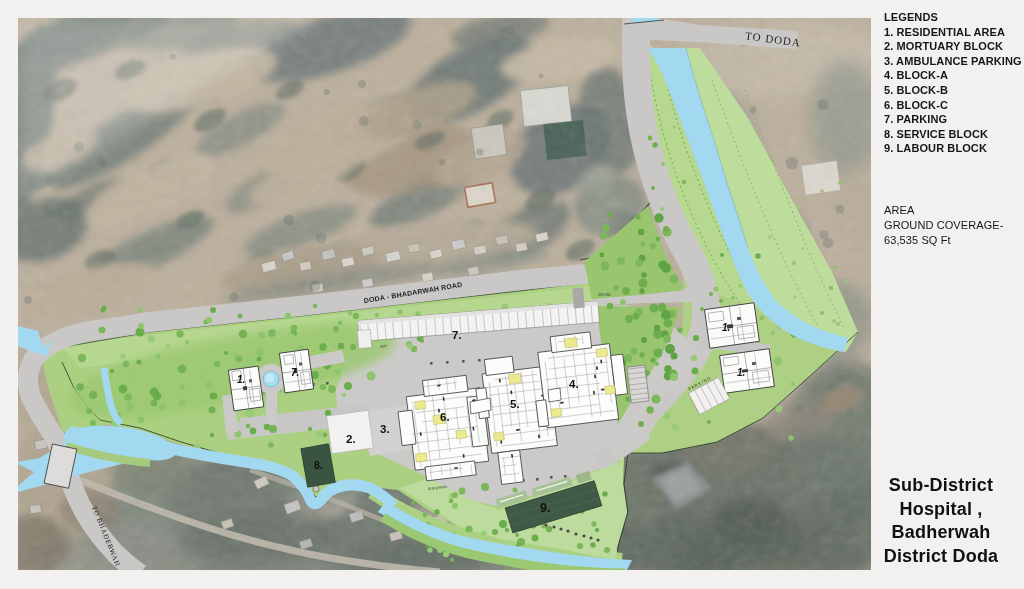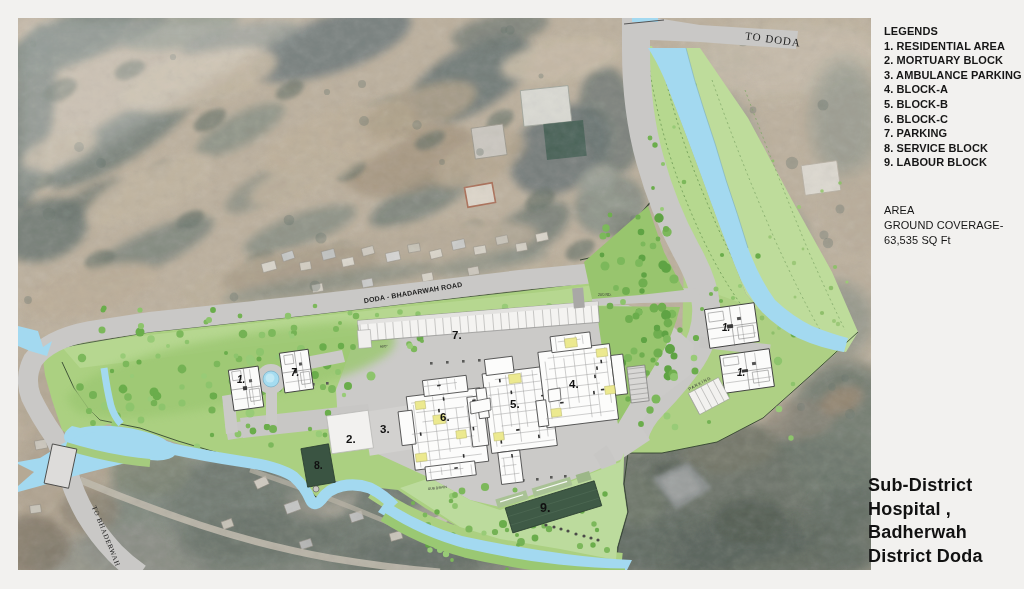--- a/index.html
+++ b/index.html
@@ -1,19 +1,19 @@
 <!DOCTYPE html>
 <html><head>
 <meta charset="utf-8">
 <style>
 html,body{margin:0;padding:0;background:#f2f1ef;}
 #page{position:relative;width:1024px;height:589px;overflow:hidden;background:#f2f1ef;font-family:"Liberation Sans",sans-serif;}
-.leg{position:absolute;left:884px;top:24px;color:#161616;font-weight:bold;font-size:11px;line-height:14.6px;letter-spacing:.1px;white-space:nowrap;}
+.leg{position:absolute;left:884px;top:10px;color:#161616;font-weight:bold;font-size:11px;line-height:14.6px;letter-spacing:.1px;white-space:nowrap;}
 .area{position:absolute;left:884px;top:203px;color:#161616;font-weight:normal;font-size:11px;line-height:15px;letter-spacing:.1px;}
-.title{position:absolute;left:868px;top:474px;width:146px;text-align:left;color:#111;font-weight:bold;font-size:18px;line-height:23.5px;letter-spacing:.2px;}
+.title{position:absolute;left:868px;top:474px;width:146px;text-align:center;color:#111;font-weight:bold;font-size:18px;line-height:23.5px;letter-spacing:.2px;}
 </style>
 </head>
 <body>
 <div id="page">
 <svg width="1024" height="589" viewBox="0 0 1024 589" xmlns="http://www.w3.org/2000/svg">
 <defs>
 <filter id="b8" x="-40%" y="-40%" width="180%" height="180%">
           <feGaussianBlur stdDeviation="8"></feGaussianBlur>
         </filter>
 <filter id="b4" x="-40%" y="-40%" width="180%" height="180%">

